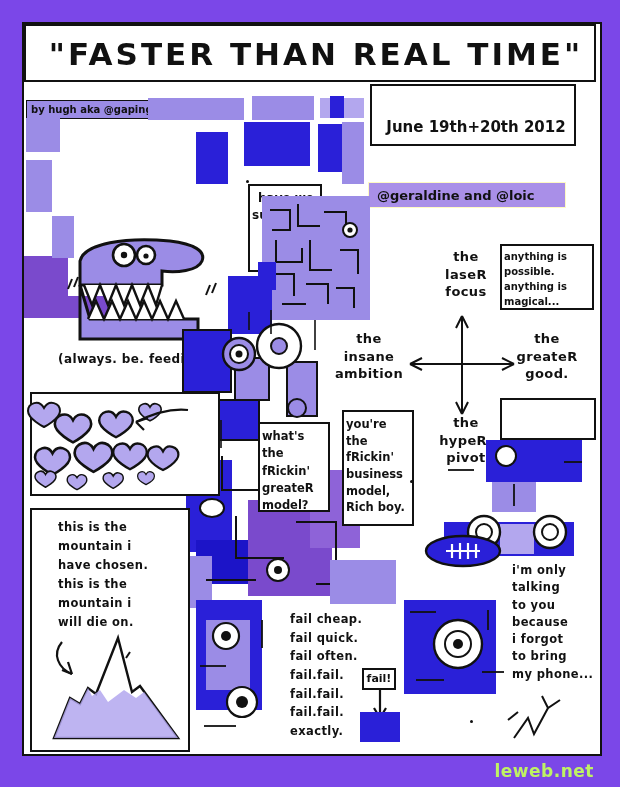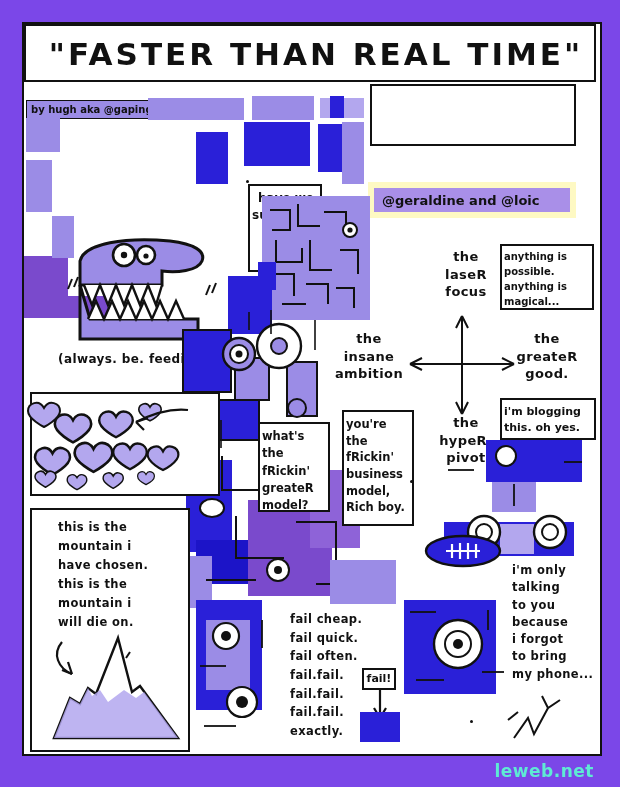--- a/index.html
+++ b/index.html
@@ -20,40 +20,41 @@
   .b-blue{background:#2a20d8;}
   .b-blue2{background:#1c14c8;}
   .b-lav{background:#9b8ce6;}
   .b-lav2{background:#b3a7ee;}
   .b-pur{background:#7a4acc;}
   .b-pur2{background:#8e63d8;}
   .dot{position:absolute;background:#111;border-radius:50%;}
   
   #axis{position:absolute;}
   
-  #footer{position:absolute;right:26px;bottom:6px;font-size:17px;font-weight:700;color:#5eead4;letter-spacing:.5px;margin-top:44px;}
+  #footer{position:absolute;right:26px;bottom:6px;font-size:17px;font-weight:700;color:#bef264;letter-spacing:.5px;margin-top:44px;}
   #byline{position:absolute;left:26px;top:100px;height:17px;background:#9b8ce6;border:1px solid #111;
     display:flex;align-items:center;padding:0 4px;font-size:10px;font-weight:700;color:#111;white-space:nowrap;}
-  #geraldine{position:absolute;left:368px;top:182px;width:188px;height:24px;background:#a98fe8;border:6px solid #fef9c3;
+  #geraldine{position:absolute;left:368px;top:182px;width:188px;height:24px;background:#a98fe8;border:1px solid #fef9c3;
     display:flex;align-items:center;padding-left:8px;font-size:13px;font-weight:600;color:#111;white-space:nowrap;}
   svg{display:block;overflow:visible;}
 </style>
 </head>
 <body>
 
 <div id="stage">
 
   <div id="canvas"></div>
 
   <div id="title-band"></div>
   <div id="title-text" class="hand">"FASTER THAN REAL TIME"</div>
 
   <div id="byline">by hugh aka @gapingvoid</div>
 
   <div class="box" style="left:370px;top:84px;width:206px;height:62px;"></div>
+  <div class="boxtx hand" style="left:378px;top:118px;width:196px;font-size:15px;text-align:center;">June 19th+20th 2012</div>
 
   <div id="geraldine">@geraldine and @loic</div>
 
   <div class="blk b-lav" style="left:148px;top:98px;width:96px;height:22px;"></div>
   <div class="blk b-lav" style="left:252px;top:96px;width:62px;height:24px;"></div>
   <div class="blk b-lav2" style="left:320px;top:98px;width:44px;height:20px;"></div>
   <div class="blk b-blue" style="left:244px;top:122px;width:66px;height:44px;"></div>
   <div class="blk b-blue" style="left:196px;top:132px;width:32px;height:52px;"></div>
   <div class="blk b-blue" style="left:318px;top:124px;width:24px;height:48px;"></div>
   <div class="blk b-lav" style="left:342px;top:122px;width:22px;height:62px;"></div>
@@ -209,22 +210,20 @@
 hypeR-
 pivot</div>
 
   <div class="box" style="left:500px;top:244px;width:94px;height:66px;"></div>
   <div class="boxtx hand" style="left:504px;top:249px;width:88px;font-size:10px;white-space:pre-line;line-height:1.5;text-align:left;">anything is
 possible.
 anything is
 magical...</div>
 
   <div class="box" style="left:500px;top:398px;width:96px;height:42px;"></div>
-  <div class="boxtx hand" style="left:504px;top:404px;width:90px;font-size:11px;white-space:pre-line;line-height:1.45;">i'm blogging
-this. oh yes.</div>
 
   <div class="blk b-blue" style="left:486px;top:440px;width:96px;height:42px;"></div>
   <div class="blk b-lav" style="left:492px;top:482px;width:44px;height:30px;"></div>
   <div class="blk b-blue" style="left:444px;top:522px;width:130px;height:34px;"></div>
   <div class="blk b-lav2" style="left:500px;top:524px;width:34px;height:30px;"></div>
   <svg style="position:absolute;left:444px;top:440px;" width="142" height="120" viewBox="0 0 142 120">
     <circle cx="40" cy="92" r="16" fill="#fff" stroke="#111" stroke-width="2.4"></circle>
     <circle cx="40" cy="92" r="8" fill="#fff" stroke="#111" stroke-width="2"></circle>
     <circle cx="106" cy="92" r="16" fill="#fff" stroke="#111" stroke-width="2.4"></circle>
     <circle cx="106" cy="92" r="8" fill="#fff" stroke="#111" stroke-width="2"></circle>

